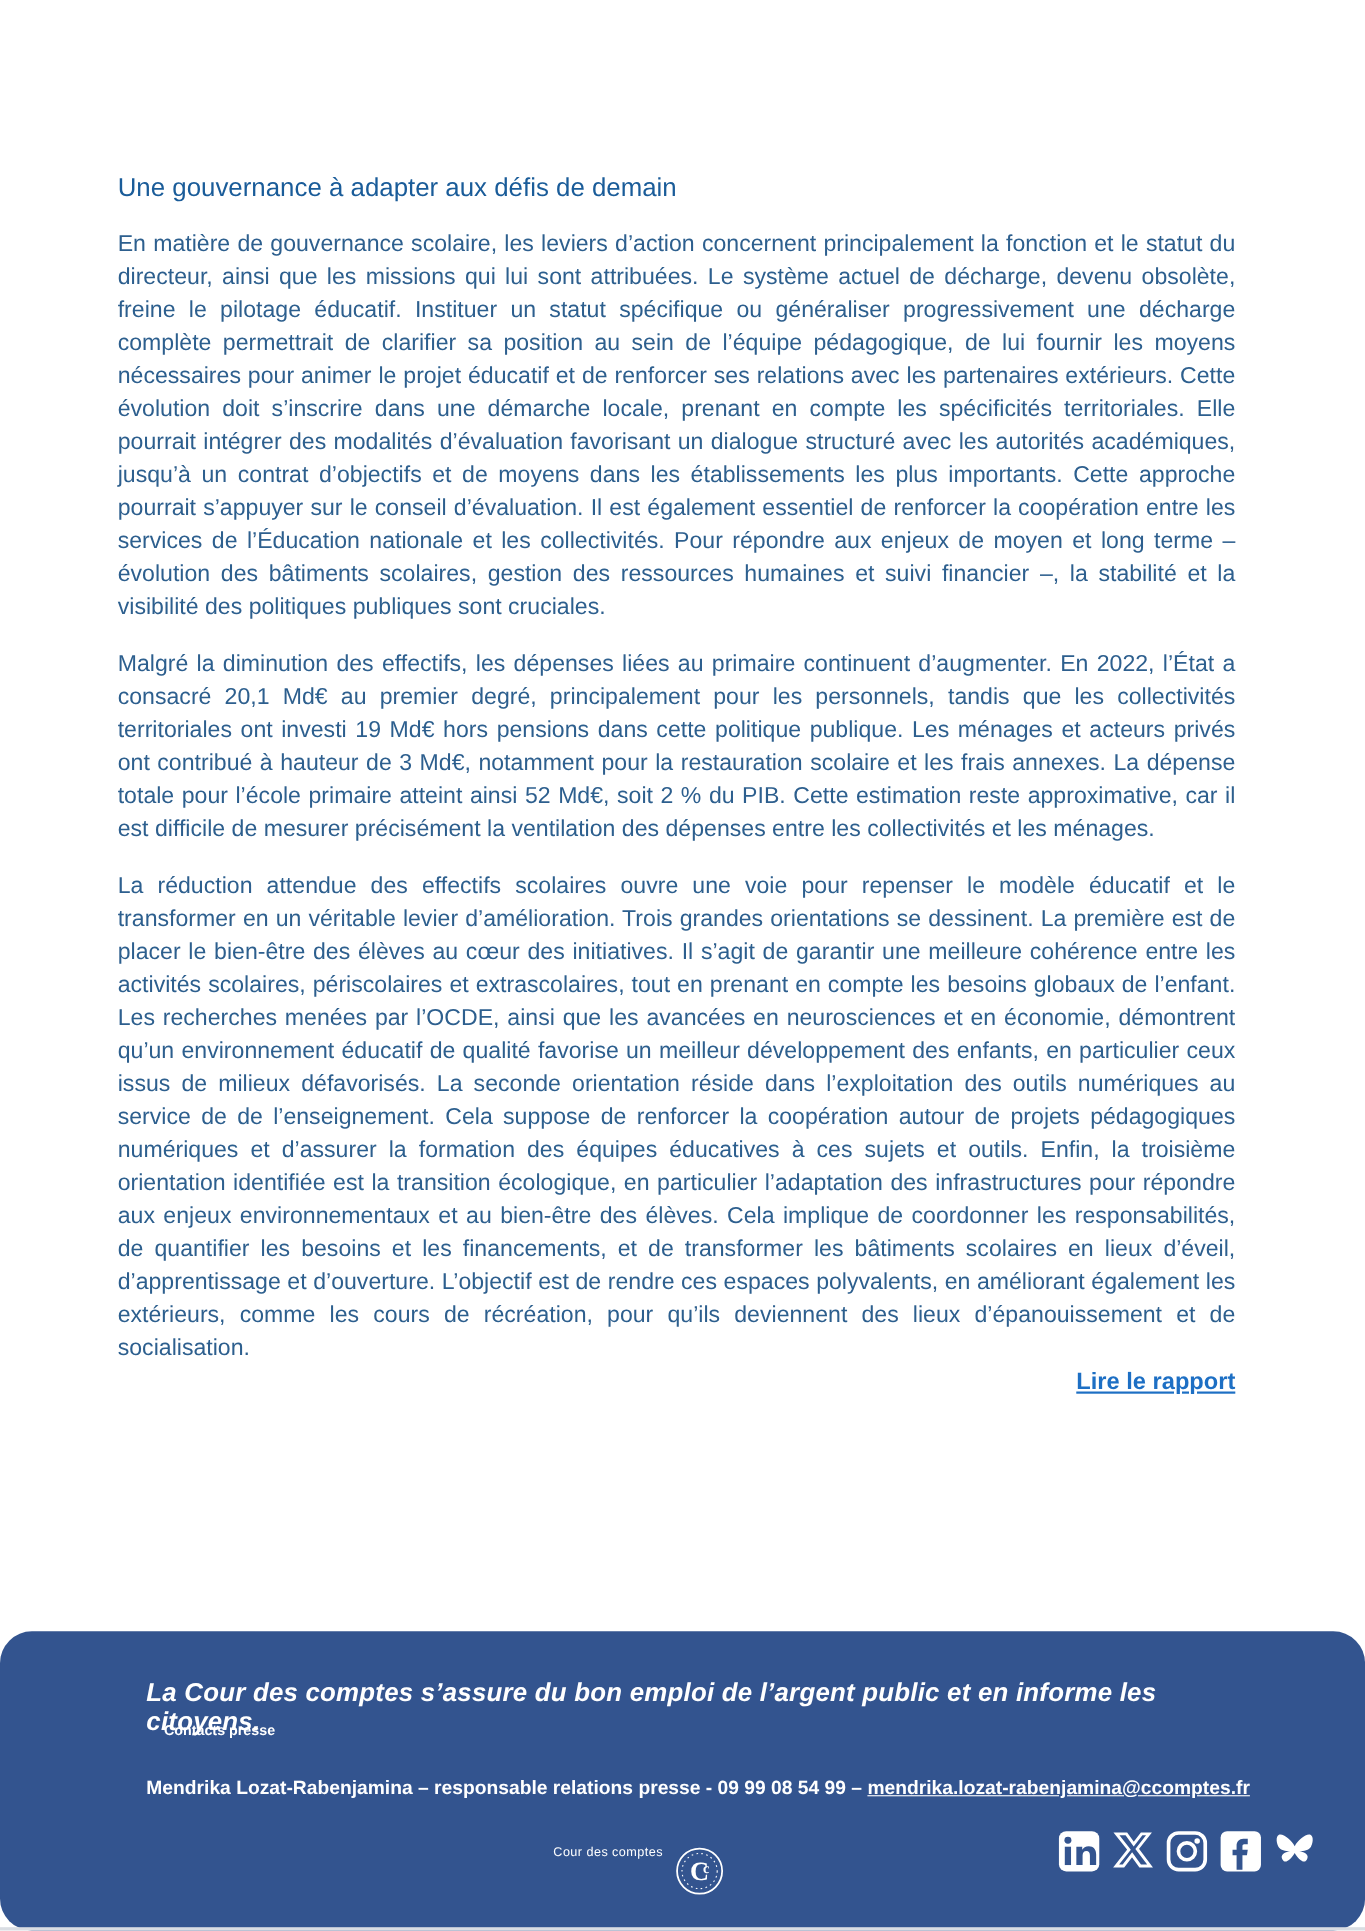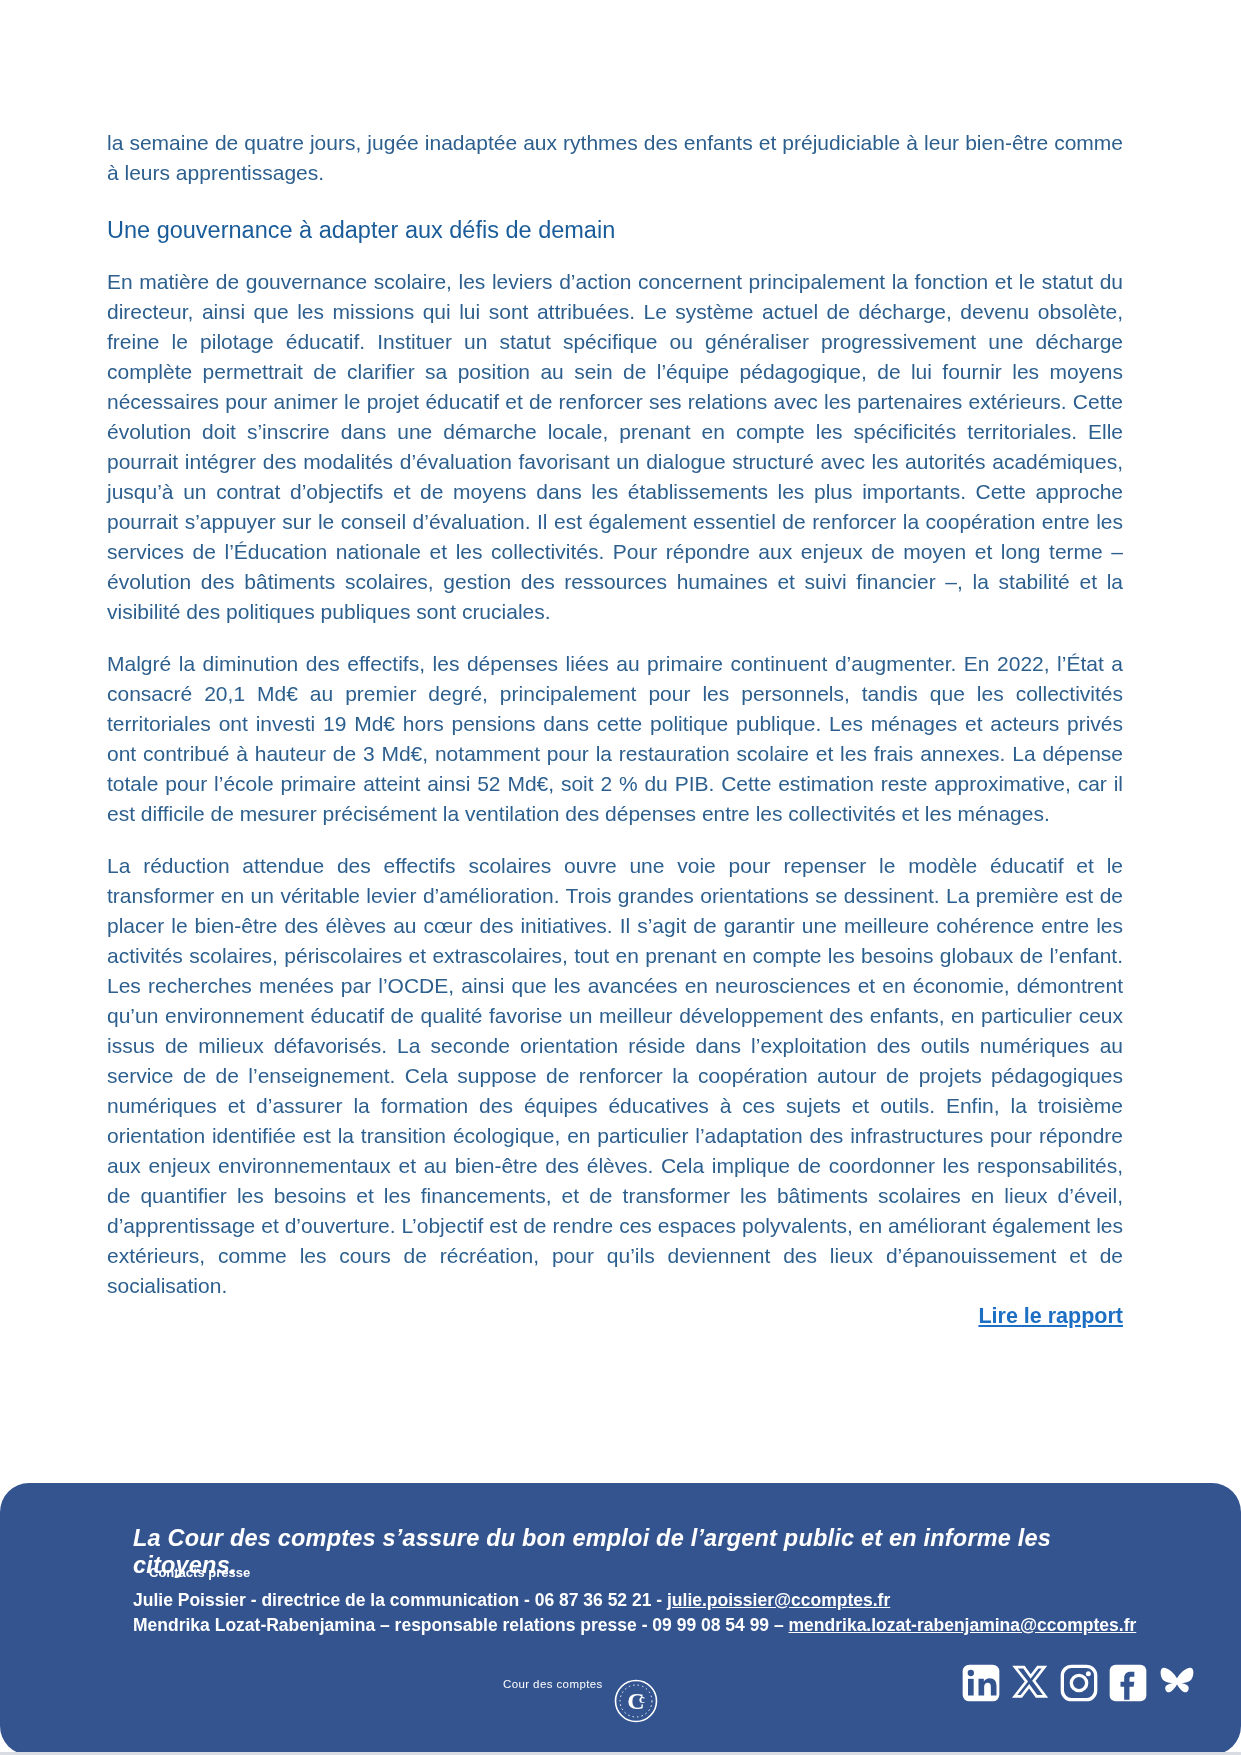--- a/index.html
+++ b/index.html
@@ -48,40 +48,36 @@
   }
   .social-row .icon{width:40px;height:40px;display:block;cursor:pointer;}
   .bottom-strip{
     position:absolute;left:0;bottom:0;width:100%;height:3px;background:#d9dde3;
   }
 </style>
 </head>
 <body>
 
 <main class="content">
-  <p>la semaine de quatre jours, jugée inadaptée aux rythmes des enfants et préjudiciable à leur bien-être comme à leurs apprentissages.</p>
 
   <h2 class="section-heading">Une gouvernance à adapter aux défis de demain</h2>
   <p>En matière de gouvernance scolaire, les leviers d’action concernent principalement la fonction et le statut du directeur, ainsi que les missions qui lui sont attribuées. Le système actuel de décharge, devenu obsolète, freine le pilotage éducatif. Instituer un statut spécifique ou généraliser progressivement une décharge complète permettrait de clarifier sa position au sein de l’équipe pédagogique, de lui fournir les moyens nécessaires pour animer le projet éducatif et de renforcer ses relations avec les partenaires extérieurs. Cette évolution doit s’inscrire dans une démarche locale, prenant en compte les spécificités territoriales. Elle pourrait intégrer des modalités d’évaluation favorisant un dialogue structuré avec les autorités académiques, jusqu’à un contrat d’objectifs et de moyens dans les établissements les plus importants. Cette approche pourrait s’appuyer sur le conseil d’évaluation. Il est également essentiel de renforcer la coopération entre les services de l’Éducation nationale et les collectivités. Pour répondre aux enjeux de moyen et long terme – évolution des bâtiments scolaires, gestion des ressources humaines et suivi financier –, la stabilité et la visibilité des politiques publiques sont cruciales.</p>
   <p>Malgré la diminution des effectifs, les dépenses liées au primaire continuent d’augmenter. En 2022, l’État a consacré 20,1 Md€ au premier degré, principalement pour les personnels, tandis que les collectivités territoriales ont investi 19 Md€ hors pensions dans cette politique publique. Les ménages et acteurs privés ont contribué à hauteur de 3 Md€, notamment pour la restauration scolaire et les frais annexes. La dépense totale pour l’école primaire atteint ainsi 52 Md€, soit 2 % du PIB. Cette estimation reste approximative, car il est difficile de mesurer précisément la ventilation des dépenses entre les collectivités et les ménages.</p>
 
   <p>La réduction attendue des effectifs scolaires ouvre une voie pour repenser le modèle éducatif et le transformer en un véritable levier d’amélioration. Trois grandes orientations se dessinent. La première est de placer le bien-être des élèves au cœur des initiatives. Il s’agit de garantir une meilleure cohérence entre les activités scolaires, périscolaires et extrascolaires, tout en prenant en compte les besoins globaux de l’enfant. Les recherches menées par l’OCDE, ainsi que les avancées en neurosciences et en économie, démontrent qu’un environnement éducatif de qualité favorise un meilleur développement des enfants, en particulier ceux issus de milieux défavorisés. La seconde orientation réside dans l’exploitation des outils numériques au service de de l’enseignement. Cela suppose de renforcer la coopération autour de projets pédagogiques numériques et d’assurer la formation des équipes éducatives à ces sujets et outils. Enfin, la troisième orientation identifiée est la transition écologique, en particulier l’adaptation des infrastructures pour répondre aux enjeux environnementaux et au bien-être des élèves. Cela implique de coordonner les responsabilités, de quantifier les besoins et les financements, et de transformer les bâtiments scolaires en lieux d’éveil, d’apprentissage et d’ouverture. L’objectif est de rendre ces espaces polyvalents, en améliorant également les extérieurs, comme les cours de récréation, pour qu’ils deviennent des lieux d’épanouissement et de socialisation.</p>
 
   <div class="link-row">
     <a class="report-link">Lire le rapport</a>
   </div>
 </main>
 
 <footer class="footer">
   <div class="slogan">La Cour des comptes s’assure du bon emploi de l’argent public et en informe les citoyens.</div>
   <div class="contacts-title">Contacts presse</div>
 
-  <div class="contact-line-1">
-    <span>Julie Poissier - directrice de la communication - 06 87 36 52 21 - </span><a class="contact-email">julie.poissier@ccomptes.fr</a>
-  </div>
   <div class="contact-line-2">
     <span>Mendrika Lozat-Rabenjamina – responsable relations presse - 09 99 08 54 99 – </span><a class="contact-email">mendrika.lozat-rabenjamina@ccomptes.fr</a>
   </div>
 
   <div class="brand">
     <span class="brand-text">Cour des comptes</span>
     <svg width="46" height="46" viewBox="0 0 46 46">
       <circle cx="23" cy="23" r="20.5" fill="none" stroke="#ffffff" stroke-width="1.6"></circle>
       <circle cx="23" cy="23" r="16" fill="none" stroke="#ffffff" stroke-width="1" stroke-dasharray="1.5 3"></circle>
       <text x="23" y="31" text-anchor="middle" font-family="Liberation Serif, serif" font-size="24" font-weight="bold" fill="#ffffff">C</text>

